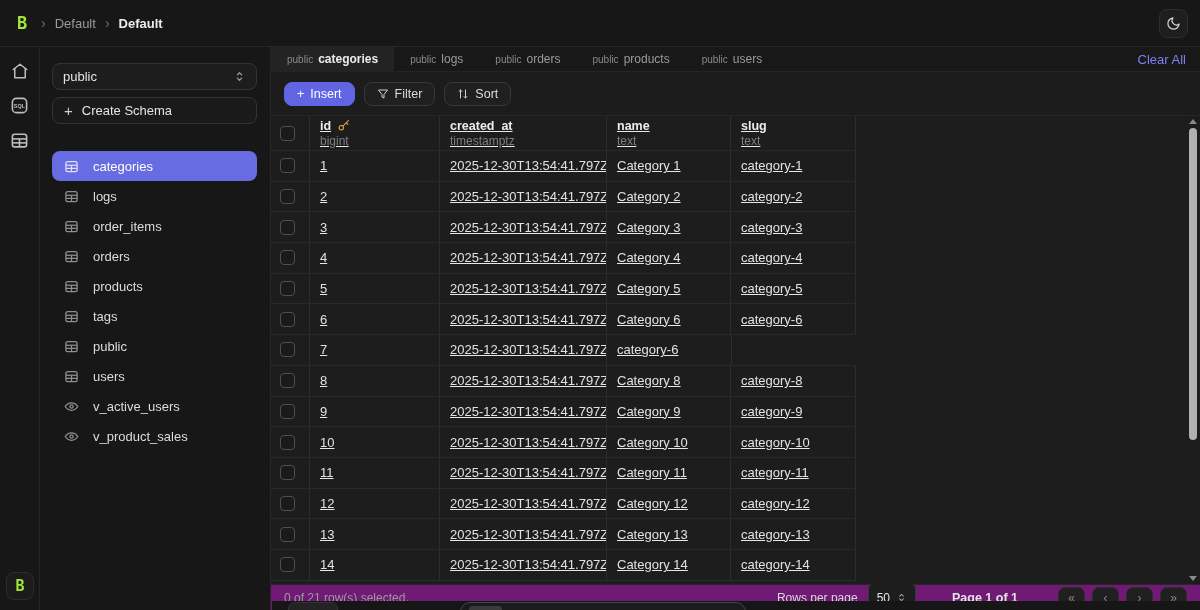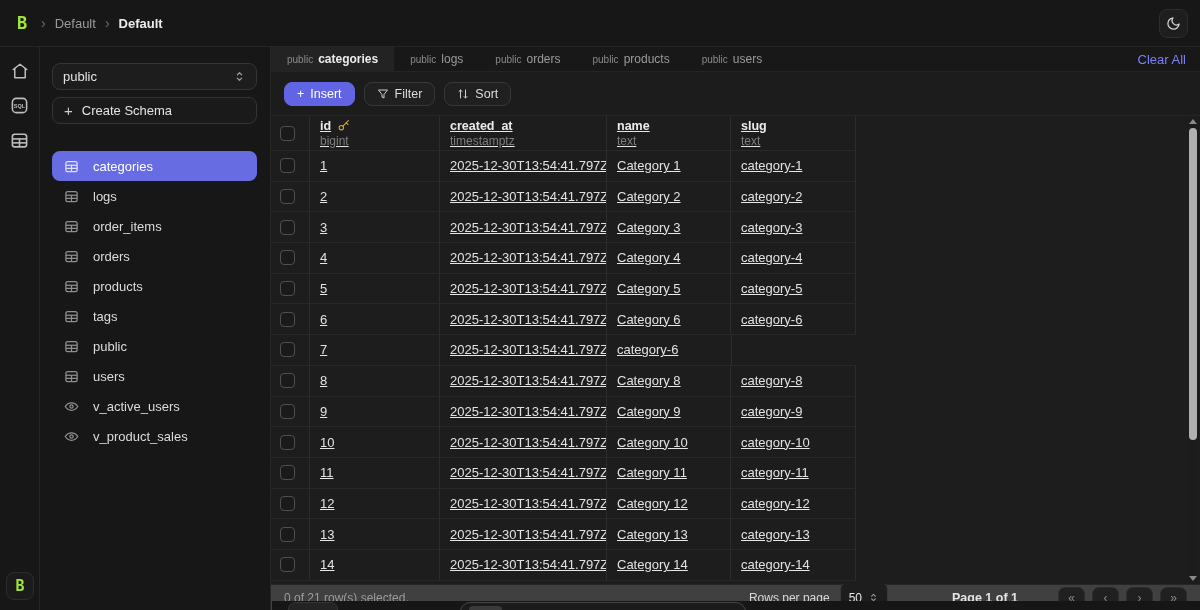--- a/index.html
+++ b/index.html
@@ -100,30 +100,30 @@
     width:15px; height:15px; border:1.5px solid #4f4f4f; border-radius:4px; background:#1a1a1a; cursor:pointer;
   }
   
   .vscroll { position:absolute; top:0; bottom:0; right:2px; width:10px; background:#1c1c1c; }
   .vs-arrow { position:absolute; left:1px; width:0; height:0; border-left:4px solid transparent; border-right:4px solid transparent; }
   .vs-up { top:3px; border-bottom:5px solid #8a8a8a; }
   .vs-down { bottom:3px; border-top:5px solid #8a8a8a; }
   .vs-thumb { position:absolute; left:1px; width:8px; top:12px; height:312px; background:#b0b0b0; border-radius:5px; cursor:grab; }
   
   .footer {
-    height:26px; background:#404040; border-top:1px solid #262626;
+    height:26px; background:#701a75; border-top:1px solid #262626;
     display:flex; align-items:center; padding:0 13px; font-size:12px;
   }
   .sel-text { color:#9c9c9c; }
   .rpp-label { margin-left:auto; color:#d8d8d8; }
   .rpp-select {
     margin-left:10px; height:21px; min-width:46px; border:1px solid #3a3a3a; border-radius:7px;
     background:#1d1d1d; display:flex; align-items:center; gap:6px; padding:15px 8px; color:#e3e3e3; cursor:pointer;
   }
-  .page-label { margin-left:64px; color:#e3e3e3; font-weight:bold; font-size:12.5px; }
+  .page-label { margin-left:36px; color:#e3e3e3; font-weight:bold; font-size:12.5px; }
   .pager { margin-left:40px; display:flex; gap:7px; }
   .pg-btn {
     width:27px; height:21px; border-radius:7px; background:#202020; border:1px solid #2d2d2d;
     color:#8a8a8a; display:flex; align-items:center; justify-content:center; font-size:12px; cursor:pointer;
   }
   
   .peek-strip { position:absolute; left:272px; right:0; bottom:0; height:9px; background:#161616; overflow:hidden; }
   .peek-small { position:absolute; left:16px; bottom:-4px; width:50px; height:12px; border-radius:7px 7px 0 0; background:#232323; border:1px solid #343434; }
   .peek-box { position:absolute; left:188px; bottom:-14px; width:286px; height:22px; border-radius:10px; background:#1b1b1b; border:1px solid #454545; }
   .peek-pill { position:absolute; left:8px; top:3px; width:33px; height:10px; border-radius:4px; background:#3a3a3a; }

